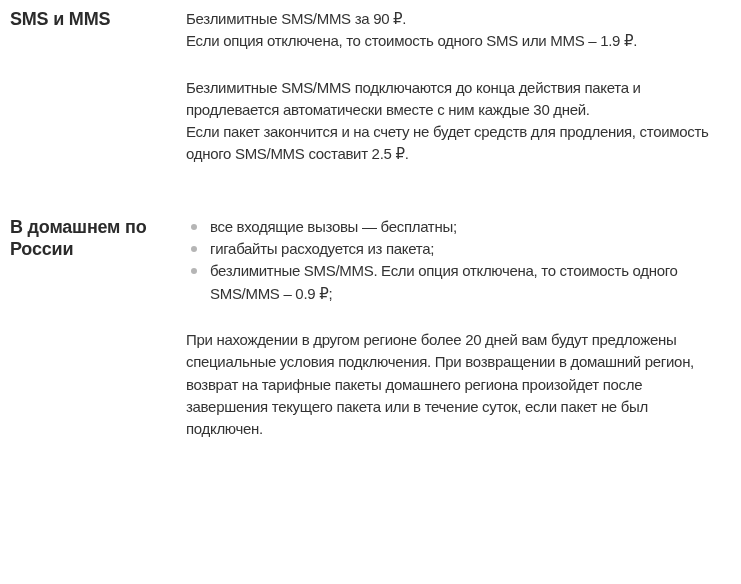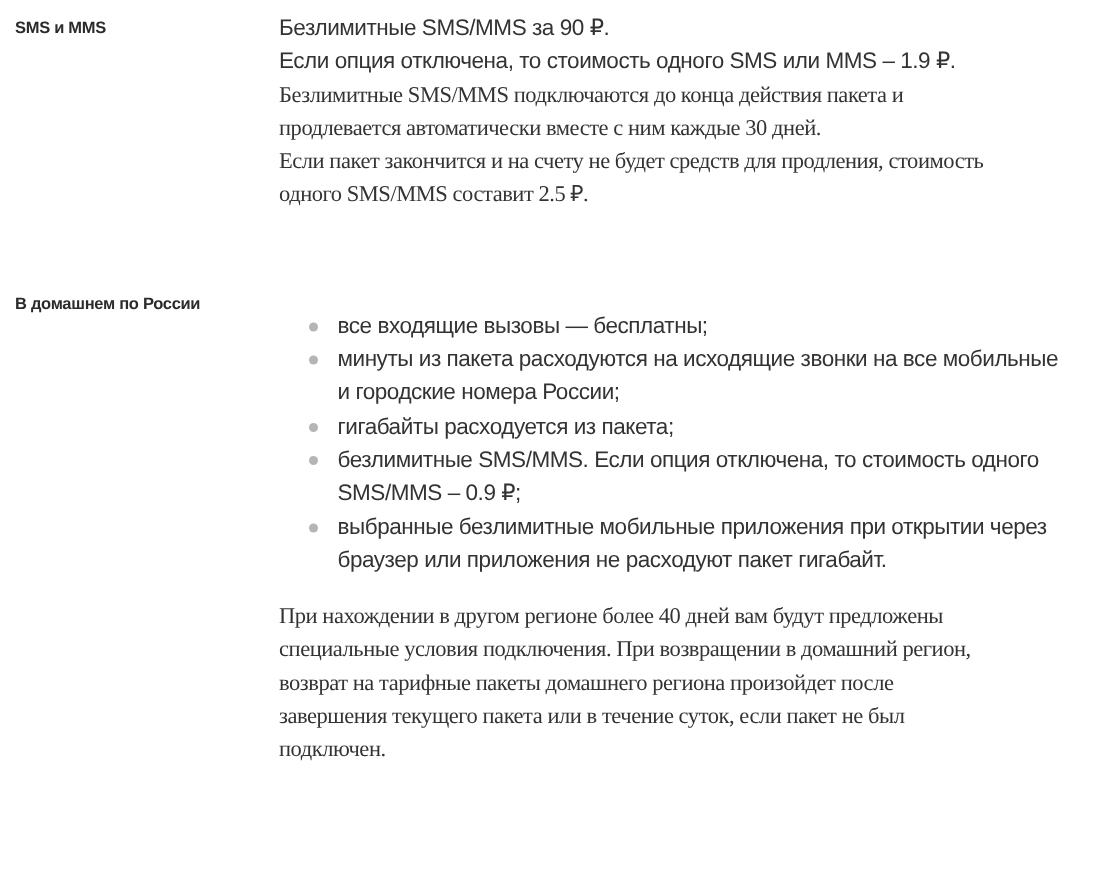--- a/index.html
+++ b/index.html
@@ -26,39 +26,39 @@
   .section {
     display: grid;
     grid-template-columns: 176px 1fr;
     align-items: start;
   }
   .section + .section {
     margin-top: 50px;
   }
   .section-label {
     margin: 0;
-    font-size: 11px;
+    font-size: 18px;
     font-weight: bold;
     color: #2b2b2b;
     letter-spacing: -0.2px;
   }
   .section-content {
     max-width: 555px;
   }
   .section-content p {
     margin: 0;
     white-space: pre-line;
   }
   .section-content p + p,
   .section-content ul + p {
-    font-family: Liberation Serif, serif;
+    margin-top: 24px;
   }
   ul.cond-list {
     list-style: none;
-    margin: 15px;
+    margin: 0;
     padding: 0;
   }
   ul.cond-list li {
     position: relative;
     padding-left: 24px;
     white-space: pre-line;
   }
   ul.cond-list li::before {
     content: "";
     position: absolute;
@@ -85,29 +85,25 @@
 Если пакет закончится и на счету не будет средств для продления, стоимость
 одного SMS/MMS составит 2.5 ₽.</p>
     </div>
   </section>
 
   <section class="section">
     <h3 class="section-label">В домашнем по России</h3>
     <div class="section-content">
       <ul class="cond-list">
         <li>все входящие вызовы — бесплатны;</li>
-        <li>минуты из пакета расходуются на исходящие звонки на все мобильные
-и городские номера России;</li>
         <li>гигабайты расходуется из пакета;</li>
         <li>безлимитные SMS/MMS. Если опция отключена, то стоимость одного
 SMS/MMS – 0.9 ₽;</li>
-        <li>выбранные безлимитные мобильные приложения при открытии через
-браузер или приложения не расходуют пакет гигабайт.</li>
       </ul>
-      <p>При нахождении в другом регионе более 40 дней вам будут предложены
+      <p>При нахождении в другом регионе более 20 дней вам будут предложены
 специальные условия подключения. При возвращении в домашний регион,
 возврат на тарифные пакеты домашнего региона произойдет после
 завершения текущего пакета или в течение суток, если пакет не был
 подключен.</p>
     </div>
   </section>
 
 </main>
 
 </body></html>

